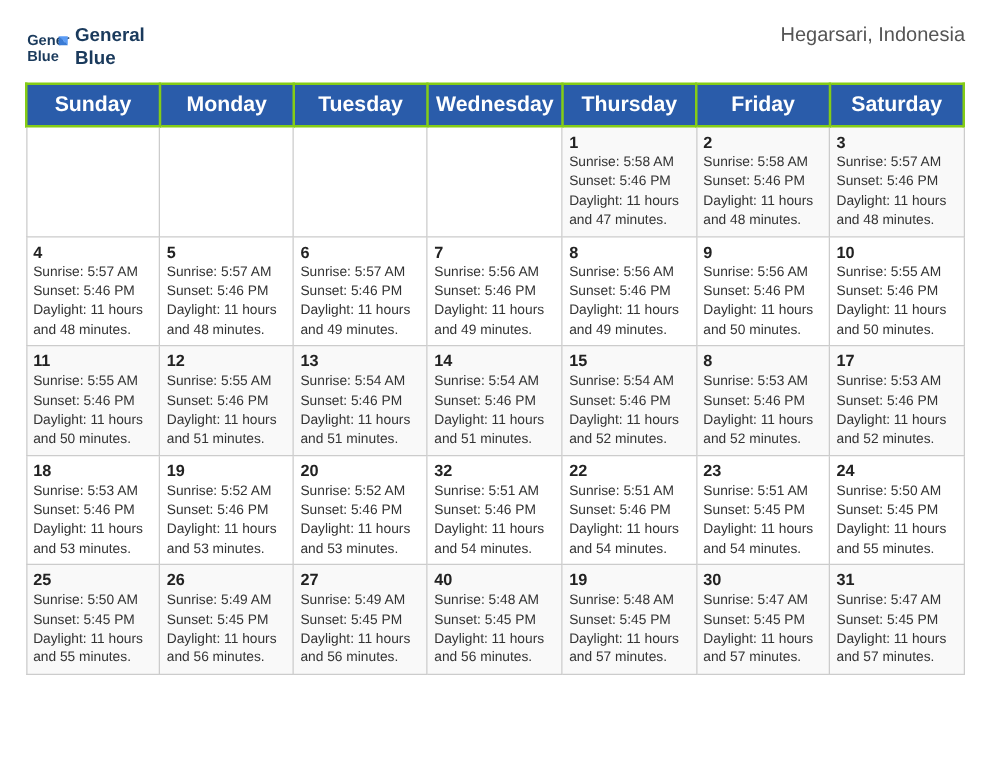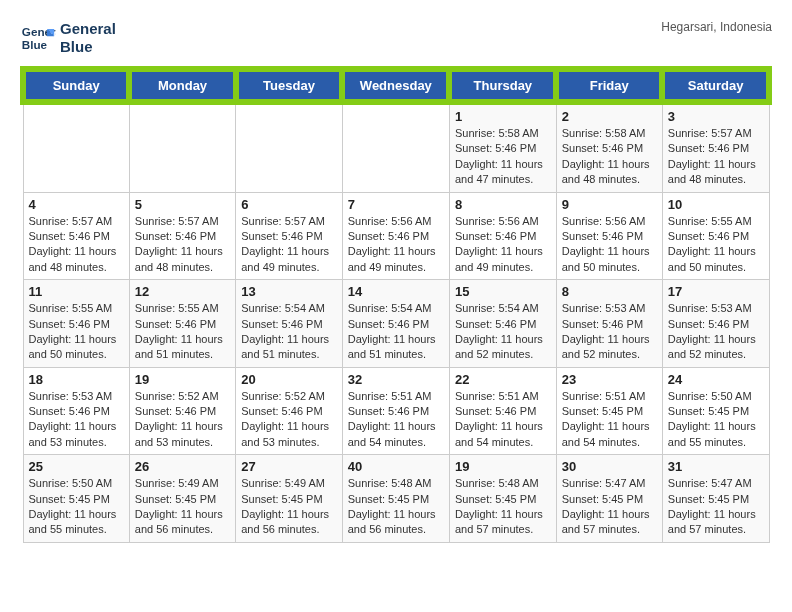--- a/index.html
+++ b/index.html
@@ -27,35 +27,35 @@
     }
     .title-block {
       text-align: right;
     }
     .month-title {
       font-size: 38px;
       font-weight: bold;
       color: #222;
     }
     .location {
-      font-size: 12px;
+      font-size: 16px;
       color: #555;
     }
     table {
       width: 100%;
       border-collapse: collapse;
       font-size: 11px;
     }
     thead th {
       background-color: #2a5caa;
       color: #fff;
       text-align: center;
       padding: 6px 4px;
-      font-size: 13px;
-      border: 6px solid #84cc16;
+      font-size: 17px;
+      border: 2px solid #84cc16;
     }
     td {
       border: 1px solid #ccc;
       vertical-align: top;
       padding: 4px 5px;
       width: 108px;
       min-height: 80px;
       height: 80px;
     }
     .day-number {

